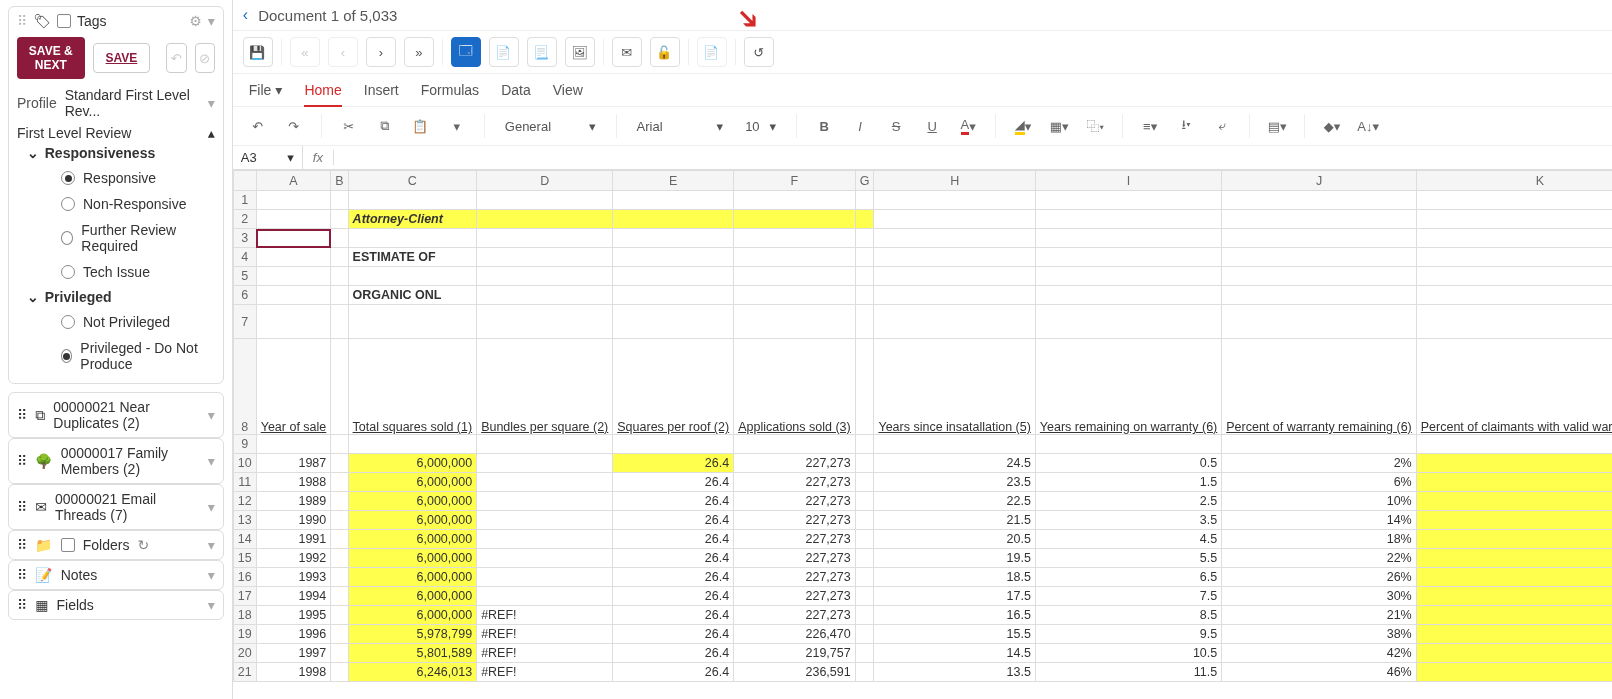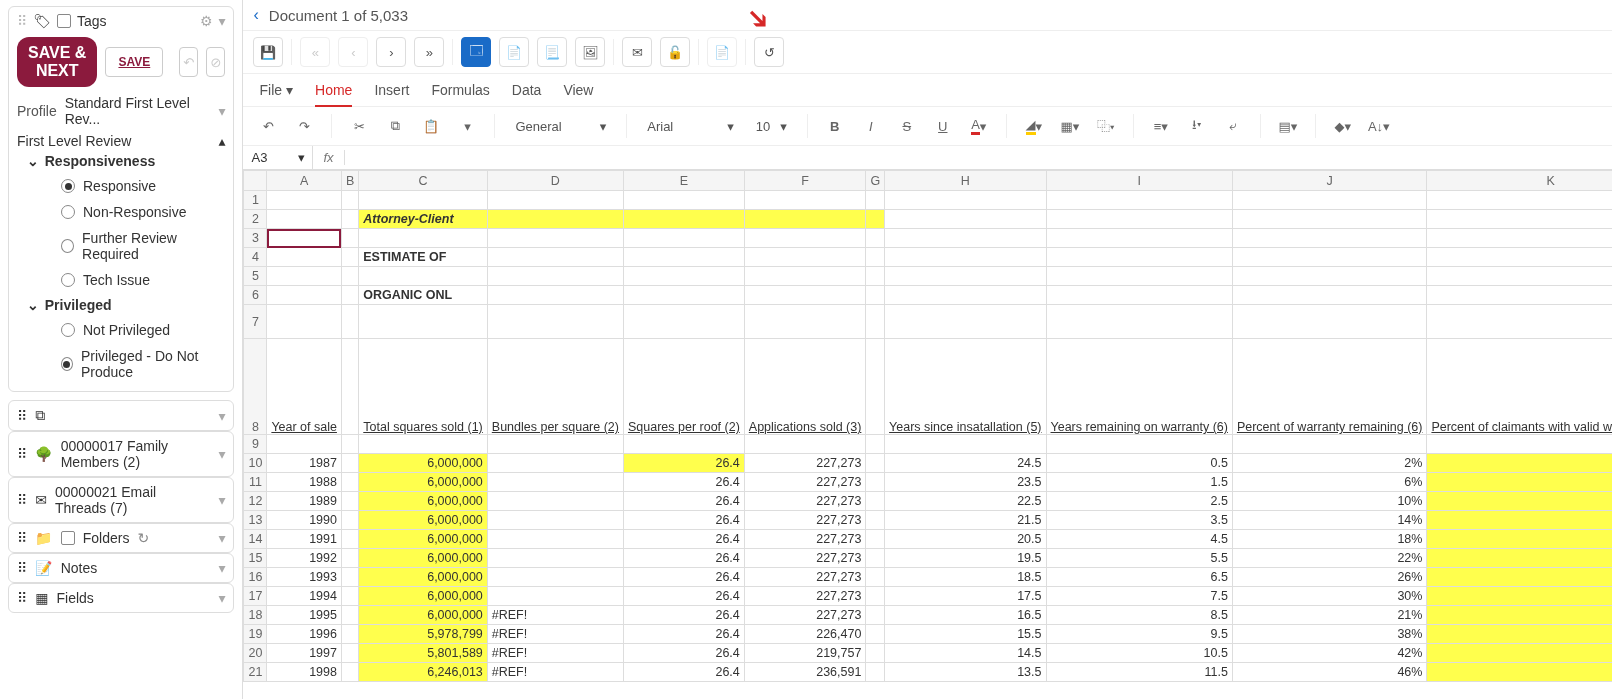--- a/index.html
+++ b/index.html
@@ -7,21 +7,21 @@
 .app { display: flex; height: 699px; width: 1612px; }
 
 
 .sidebar { width: 268px; border-right: 1px solid #ddd; display: flex; flex-direction: column; padding: 6px 8px; gap: 8px; }
 .panel { border: 1px solid #ddd; border-radius: 6px; padding: 6px 8px; background: #fff; }
 .panel-header { display: flex; align-items: center; gap: 6px; font-size: 14px; color: #333; }
 .panel-header .grip { color: #bbb; cursor: grab; }
 .gear { margin-left: auto; color: #aaa; }
 .chev { color: #aaa; }
 .btn-row { display: flex; gap: 8px; align-items: center; margin-top: 8px; }
-.btn-primary { background: #8b1a3d; color: #fff; border: none; border-radius: 12px; padding: 7px 8px; font-size: 16px; font-weight: 600; cursor: pointer; }
+.btn-primary { background: #8b1a3d; color: #fff; border: none; border-radius: 4px; padding: 7px 8px; font-size: 12px; font-weight: 600; cursor: pointer; }
 .btn-secondary { background: #fff; color: #8b1a3d; border: 1px solid #ccc; border-radius: 4px; padding: 7px 12px; font-size: 12px; font-weight: 600; cursor: pointer; text-decoration: underline; }
 .icon-btn { width: 30px; height: 30px; border: 1px solid #ccc; border-radius: 4px; background: #fff; display: inline-flex; align-items: center; justify-content: center; color: #999; cursor: pointer; }
 .icon-btn.disabled { color: #ccc; }
 .profile-row { display: flex; align-items: center; gap: 8px; margin-top: 8px; font-size: 14px; }
 .profile-row .label { color: #555; }
 .profile-row .value { flex: 1; }
 .tree-title { display: flex; align-items: center; justify-content: space-between; font-size: 14px; color: #333; margin-top: 6px; }
 .group-head { display: flex; align-items: center; gap: 6px; font-weight: 600; font-size: 14px; padding: 4px 0 4px 10px; cursor: pointer; }
 .radio-item { display: flex; align-items: center; gap: 8px; padding: 5px 0 5px 44px; font-size: 14px; cursor: pointer; }
 .radio { width: 14px; height: 14px; border: 1.5px solid #888; border-radius: 50%; display: inline-flex; align-items: center; justify-content: center; }
@@ -138,20 +138,21 @@
             <span class="radio checked"></span>
             <span>Privileged - Do Not Produce</span>
           </div>
         </div>
     </div>
     <div id="accordions">
         <div class="panel">
           <div class="accordion">
             <span class="grip">⠿</span>
             <span>⧉</span>
+            <span>00000021 Near Duplicates (2)</span>
             <span style="flex:1"></span>
             <span class="chev">▾</span>
           </div>
         </div>
         <div class="panel">
           <div class="accordion">
             <span class="grip">⠿</span>
             <span>🌳</span>
             <span>00000017 Family Members (2)</span>
             <span style="flex:1"></span>

